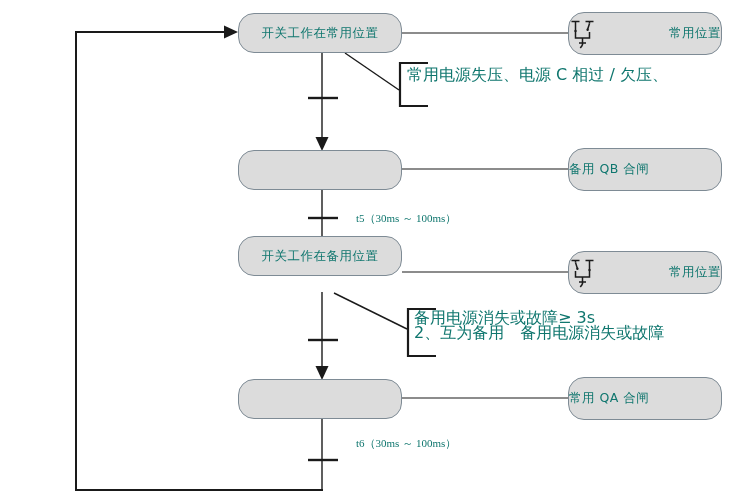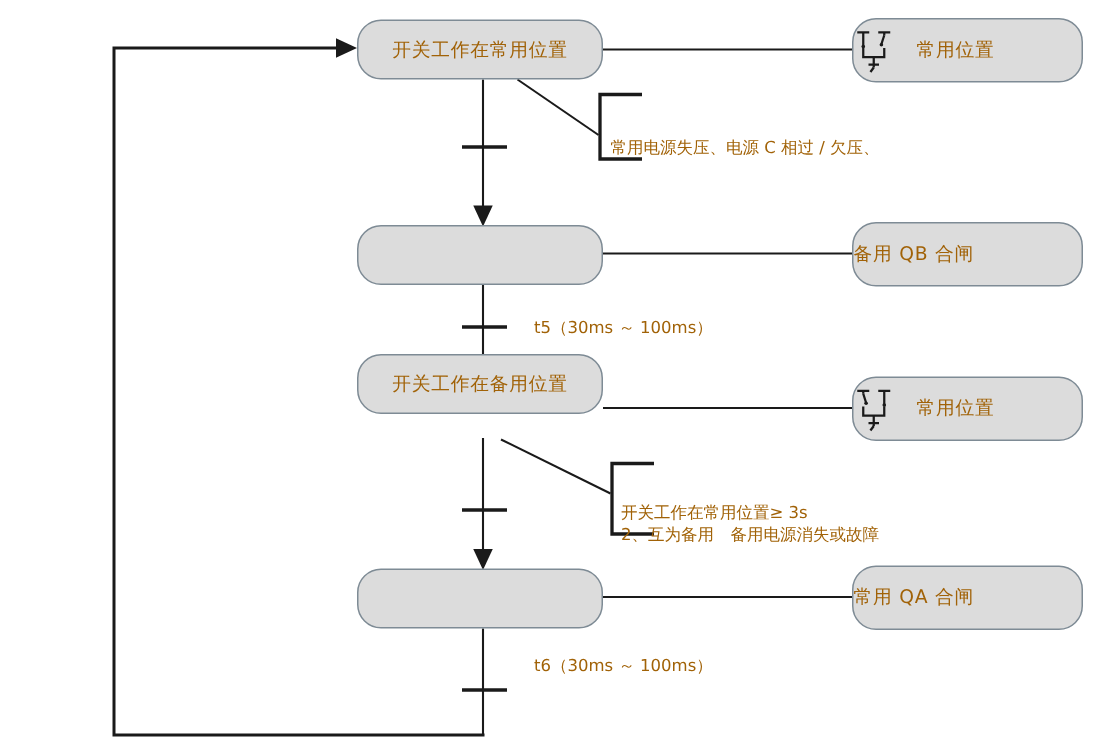--- a/index.html
+++ b/index.html
@@ -1,35 +1,35 @@
 <!DOCTYPE html>
 <html><head>
 <meta charset="utf-8">
 <style>
   html,body{margin:0;padding:0;background:#ffffff;}
   .canvas{
     position:relative;width:739px;height:500px;background:#ffffff;overflow:hidden;
-    font-family:"DejaVu Sans","Liberation Sans",sans-serif;color:#a16207;
+    font-family:"DejaVu Sans","Liberation Sans",sans-serif;color:#0f766e;
   }
   .wires{position:absolute;left:0;top:0;width:739px;height:500px;}
   .stepbox{
     position:absolute;left:238px;width:164px;height:40px;
     background:#dcdcdc;border:1.4px solid #7e8b95;border-radius:16px;
     display:flex;align-items:center;justify-content:center;
     font-size:12.5px;letter-spacing:0.5px;box-sizing:border-box;
   }
   .actionbox{
     position:absolute;left:568px;width:154px;height:43px;
     background:#dcdcdc;border:1.4px solid #7e8b95;border-radius:16px;
-    display:flex;align-items:center;justify-content:flex-start;
+    display:flex;align-items:center;justify-content:space-between;
     font-size:12.5px;letter-spacing:0.5px;box-sizing:border-box;
   }
   .actionbox .sw-icon{margin-right:16px;flex:0 0 auto;}
-  .tlabel{position:absolute;font-size:11px;white-space:nowrap;}
-  .ann{position:absolute;font-size:11px;line-height:15px;white-space:nowrap;margin-top:24px;}
+  .tlabel{position:absolute;font-size:11px;white-space:nowrap;font-family:Liberation Serif, serif;}
+  .ann{position:absolute;font-size:16px;line-height:15px;white-space:nowrap;}
   .ann1{left:407px;top:66px;line-height:18px;}
   .ann2{left:414px;top:311px;line-height:14.5px;}
 </style>
 </head>
 <body>
 
 <div class="canvas">
 
   <svg class="wires" width="739" height="500" viewBox="0 0 739 500">
 
@@ -121,17 +121,17 @@
     <span>常用 QA 合闸</span>
   </div>
 
   <div class="tlabel" style="left:356px;top:211px">t5（30ms ～ 100ms）</div>
   <div class="tlabel" style="left:356px;top:436px">t6（30ms ～ 100ms）</div>
 
   <div class="ann ann1">
     <div>常用电源失压、电源 C 相过 / 欠压、</div>
   </div>
   <div class="ann ann2">
-    <div>开关工作在常用位置≥ 3s</div>
+    <div>备用电源消失或故障≥ 3s</div>
     <div>2、互为备用　备用电源消失或故障</div>
   </div>
 
 </div>
 
 </body></html>

